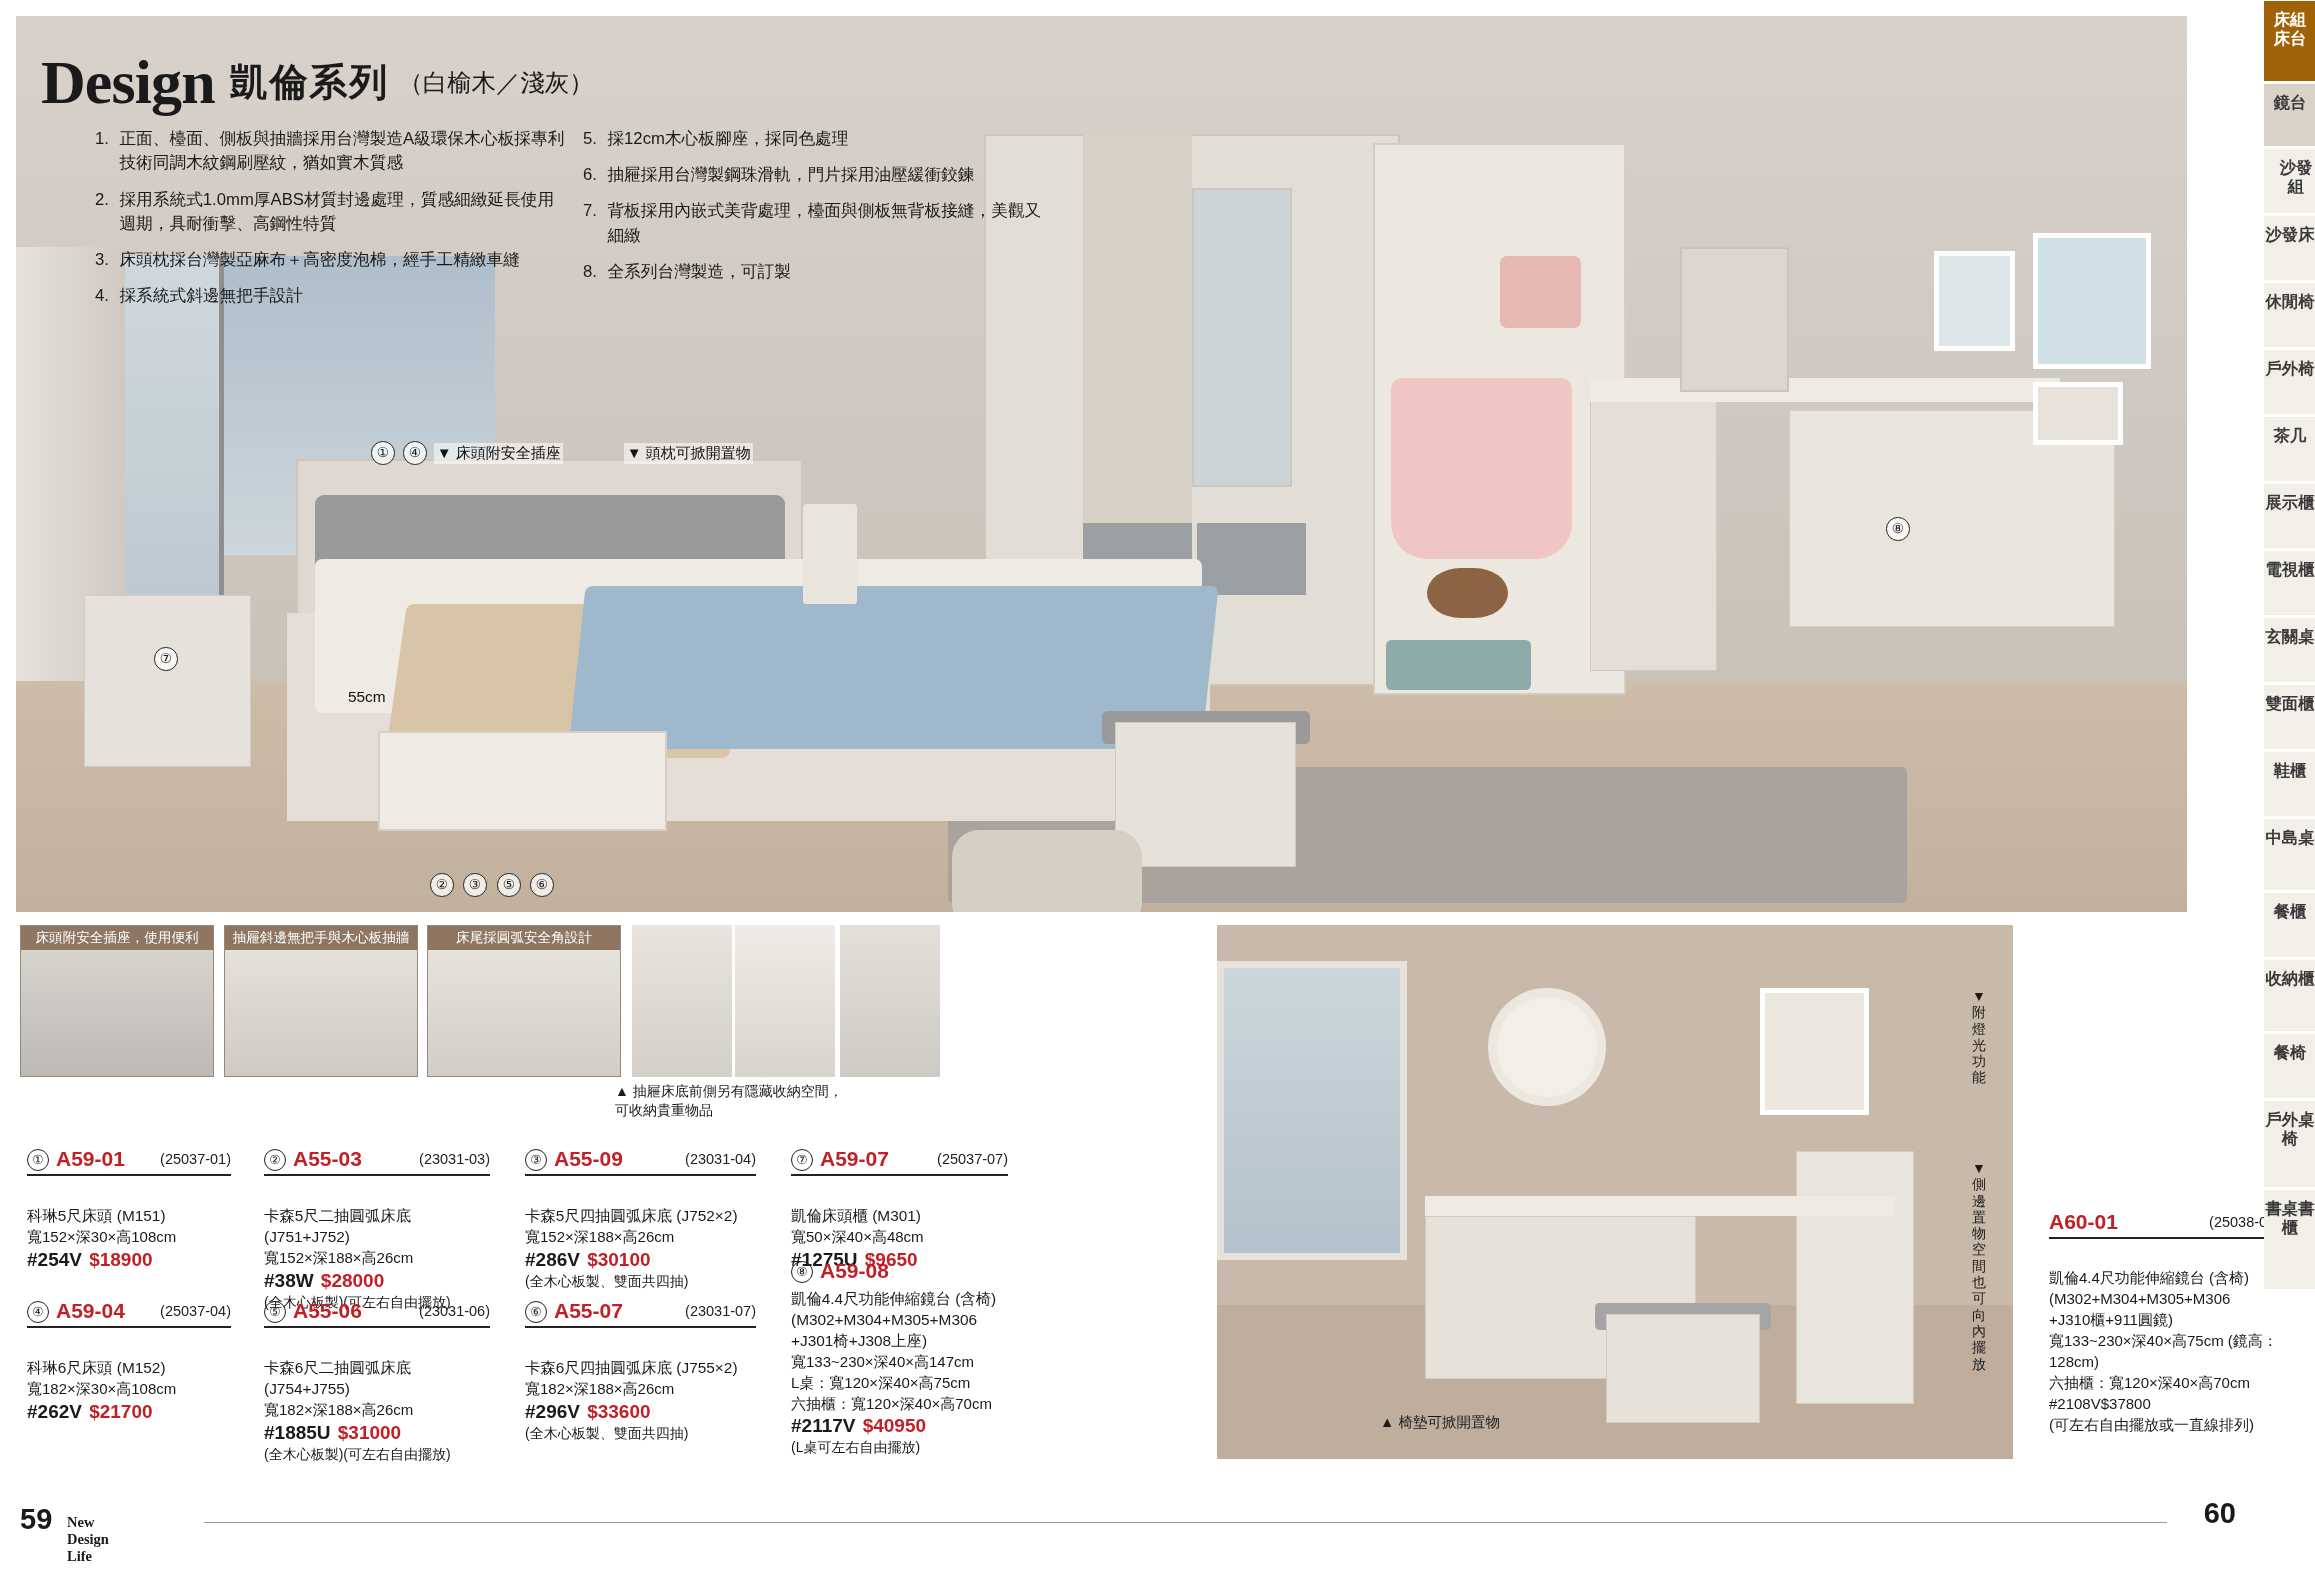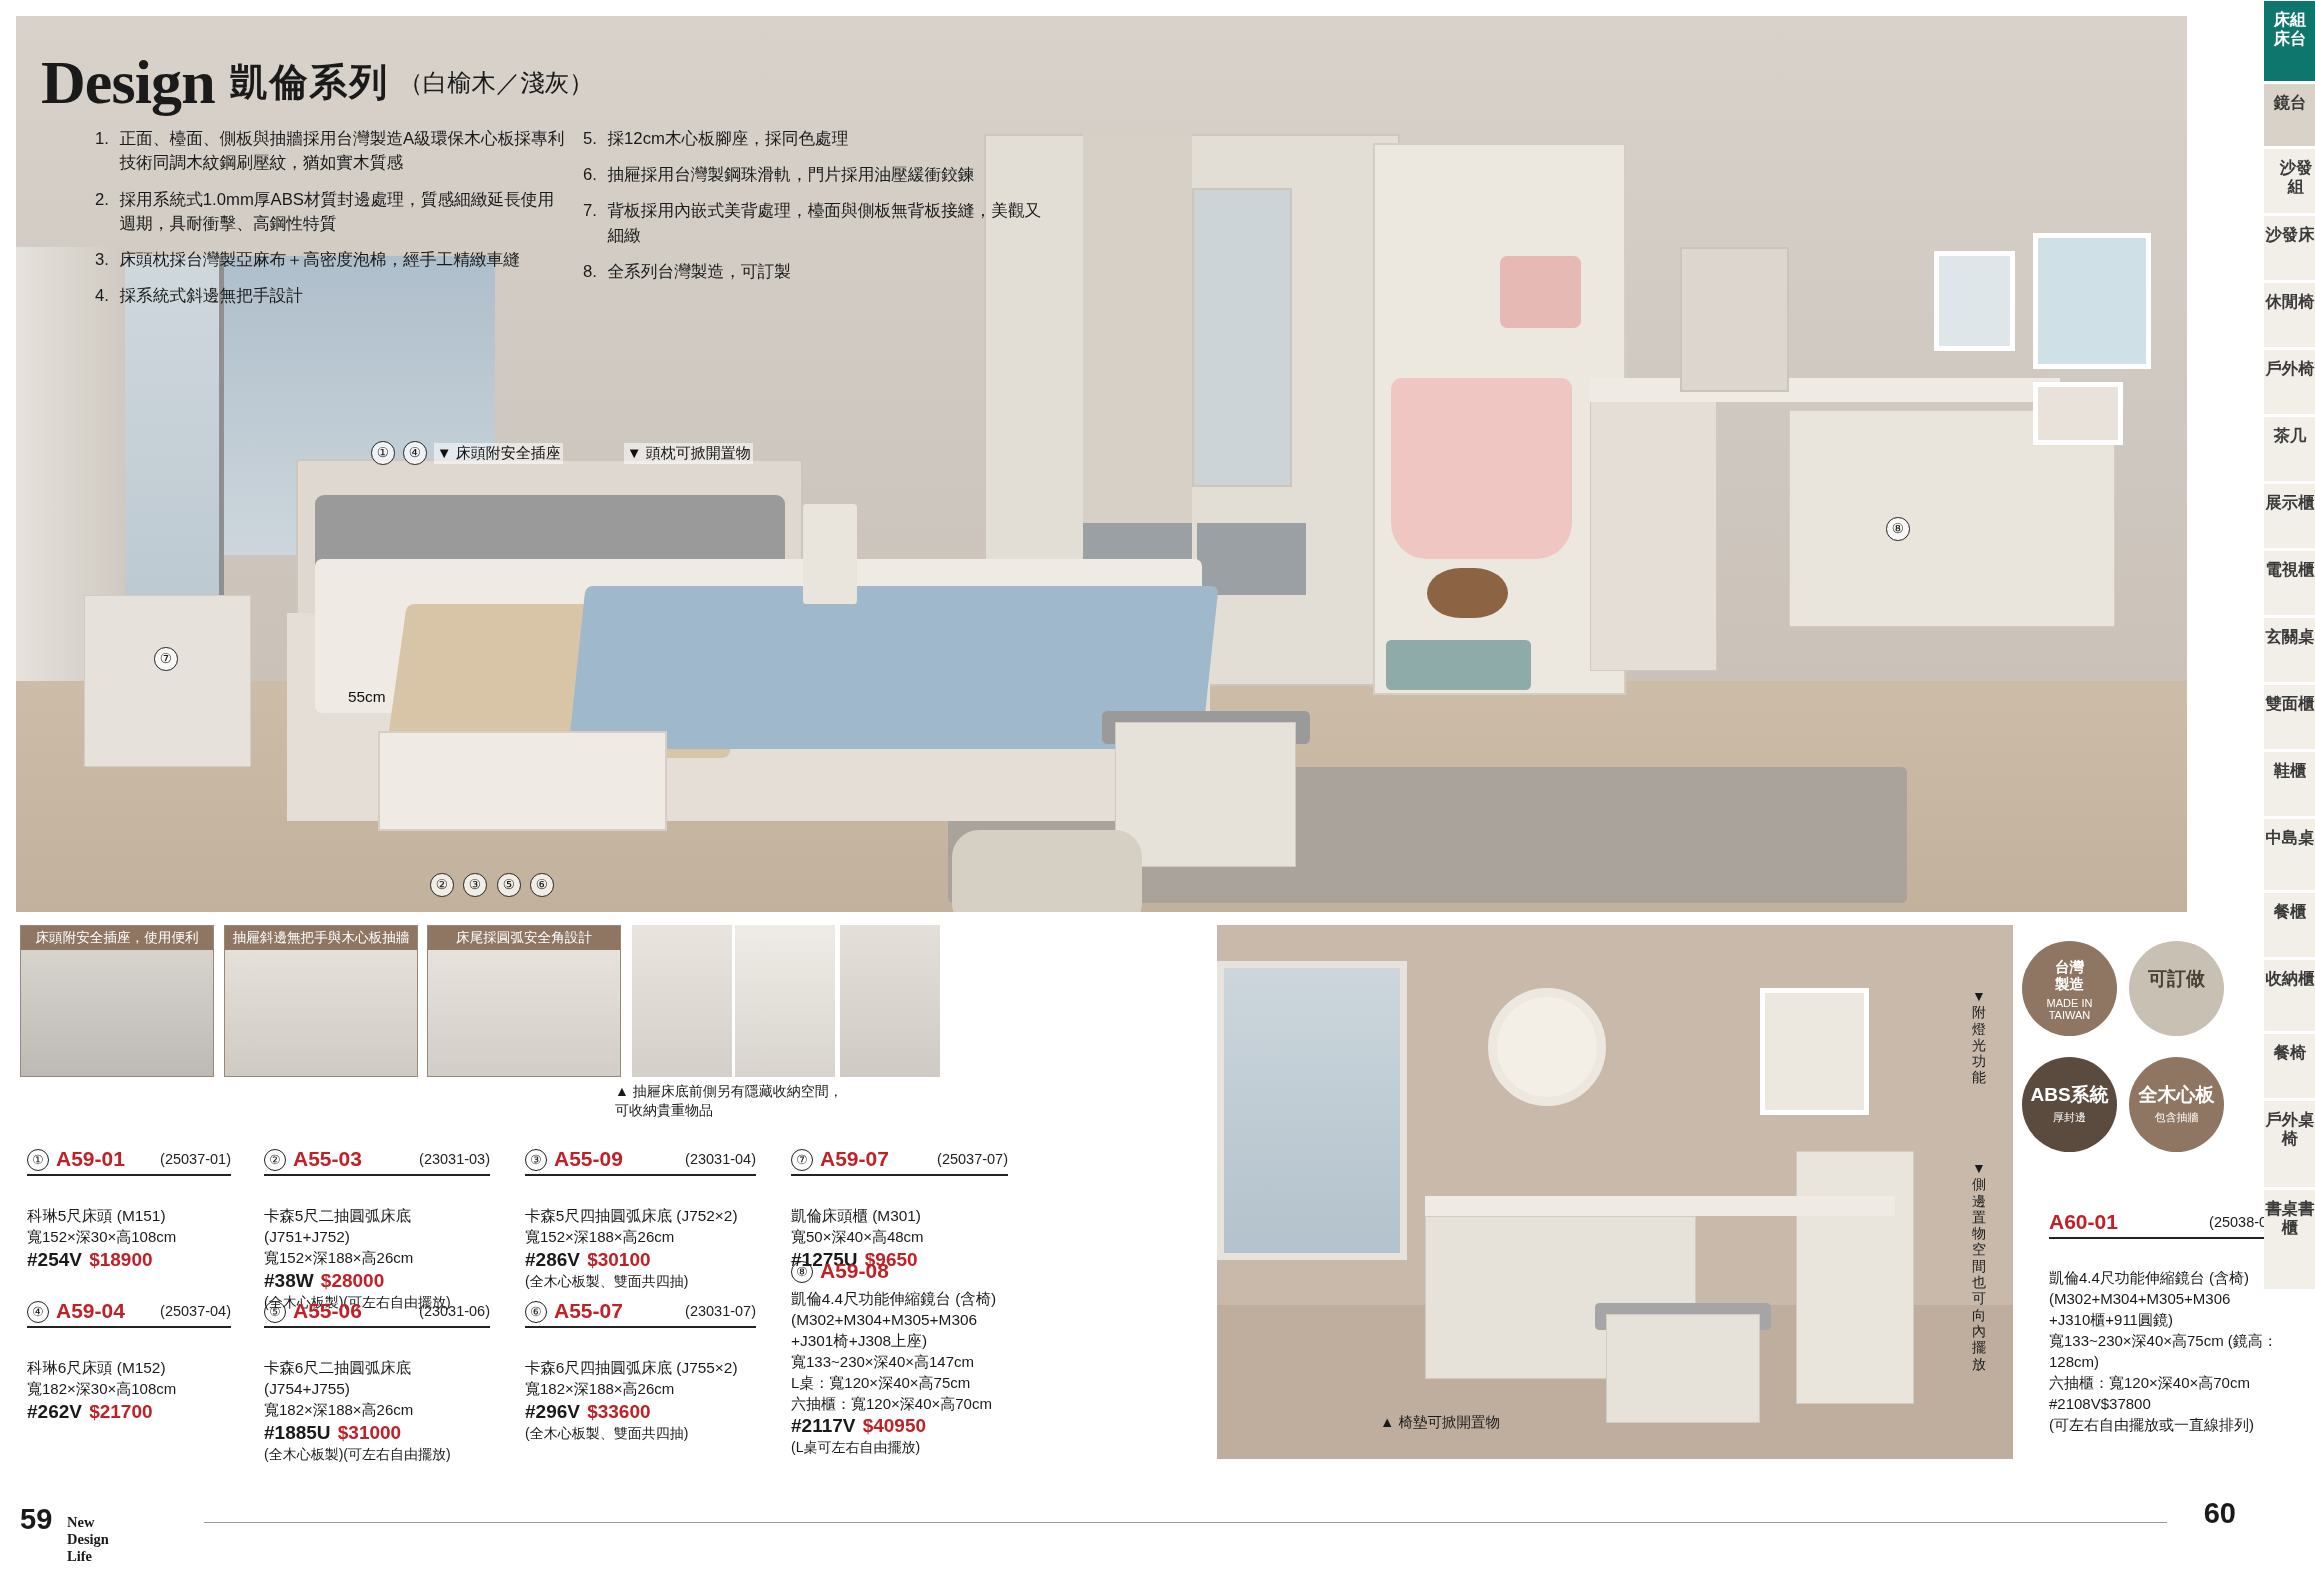--- a/index.html
+++ b/index.html
@@ -26,21 +26,21 @@
   
   .sidetabs { position:absolute; right:0; top:0; width:56px; height:1538px; }
   .tab {
     position:absolute; right:0; width:52px;
     background:#f2efe9; color:#3a3a3a;
     border-top:0.9px solid #fff;
     font-size:16.3px; line-height:19px;
     text-align:center; padding-top:9px;
     font-weight:bold;
   }
-  .tab.active { background:#0f766e; color:#fff; }
+  .tab.active { background:#a16207; color:#fff; }
   .tab.active2 { background:#d8d2c8; color:#3a3a3a; }
   .tab span { display:block; }
 
   
   .titleblock { position:absolute; left:41px; top:47px; }
   .karen { font-family:"Liberation Serif", serif; font-size:62px; font-weight:bold; letter-spacing:-0.9px; display:inline-block; vertical-align:middle; }
   .karen-cn { font-size:38px; font-weight:bold; display:inline-block; vertical-align:middle; margin-left:11px; letter-spacing:1.8px; }
   .karen-sub { font-size:24.4px; display:inline-block; vertical-align:middle; margin-left:5.4px; }
 
   
@@ -301,39 +301,20 @@
     <div class="p2-side"></div>
     <div class="p2-desk"></div>
     <div class="p2-chest"></div>
     <div class="p2-stooltop"></div>
     <div class="p2-stool"></div>
   </div>
   <div class="p2-note">▲ 椅墊可掀開置物</div>
   <div class="p2-vnote" style="left:1972px; top:988px;">▼ 附燈光功能</div>
   <div class="p2-vnote" style="left:1972px; top:1160px;">▼ 側邊置物空間也可向內擺放</div>
 
-  <div class="seals">
-    <div class="seal s1">
-      <div class="l1" style="white-space:pre-line;">台灣
-製造</div>
-      <div class="l2" style="white-space:pre-line;">MADE IN
-TAIWAN</div>
-    </div>
-    <div class="seal s2">
-      <div class="big">可訂做</div>
-    </div>
-    <div class="seal s3">
-      <div class="big">ABS系統</div>
-      <div class="small">厚封邊</div>
-    </div>
-    <div class="seal s4">
-      <div class="big">全木心板</div>
-      <div class="small">包含抽牆</div>
-    </div>
-  </div>
 
   <div class="listings">
 
     <div class="item" style="left:0; top:0; width:204px;">
       <div class="hdr">
         <span class="circ">①</span>
         <span class="code">A59-01</span>
         <span class="sku">(25037-01)</span>
       </div>
       <div class="rule" style="width:204px;"></div>

